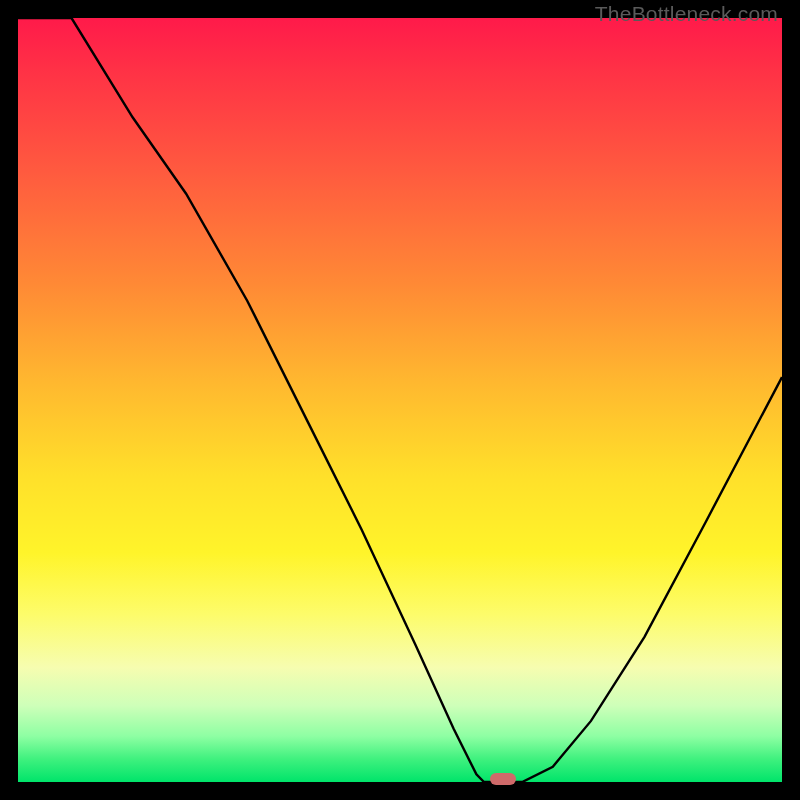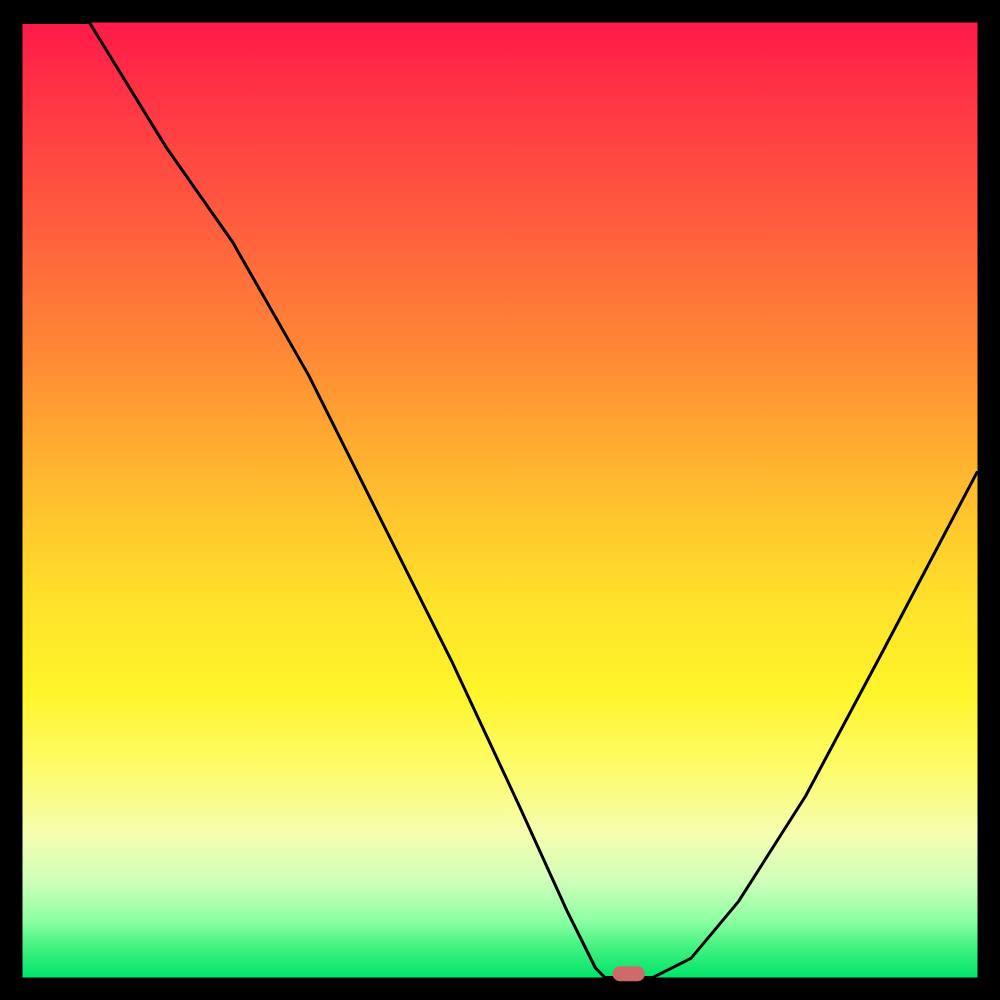--- a/index.html
+++ b/index.html
@@ -73,14 +73,15 @@
   <div class="plot-area">
 
     <svg class="curve" viewBox="0 0 764 764" preserveAspectRatio="none">
       <path d="M0.0 0.0 L53.5 0.0 L114.6 99.3 L168.1 175.7 L229.2 282.7 L290.3 404.9 L343.8 511.9 L397.3 626.5 L435.5 710.5 L458.4 756.4 L466.0 764.0 L504.2 764.0 L534.8 748.7 L573.0 702.9 L626.5 618.8 L687.6 504.2 L764.0 359.1" fill="none" stroke="#000" stroke-width="2.4"></path>
     </svg>
 
     <div class="marker" style="left:471.8px;top:755.3px;width:26.7px;height:11.5px;background:#cf6a6a;"></div>
 
   </div>
 
+  <div class="watermark">TheBottleneck.com</div>
 
 </div>
 
 </body></html>

